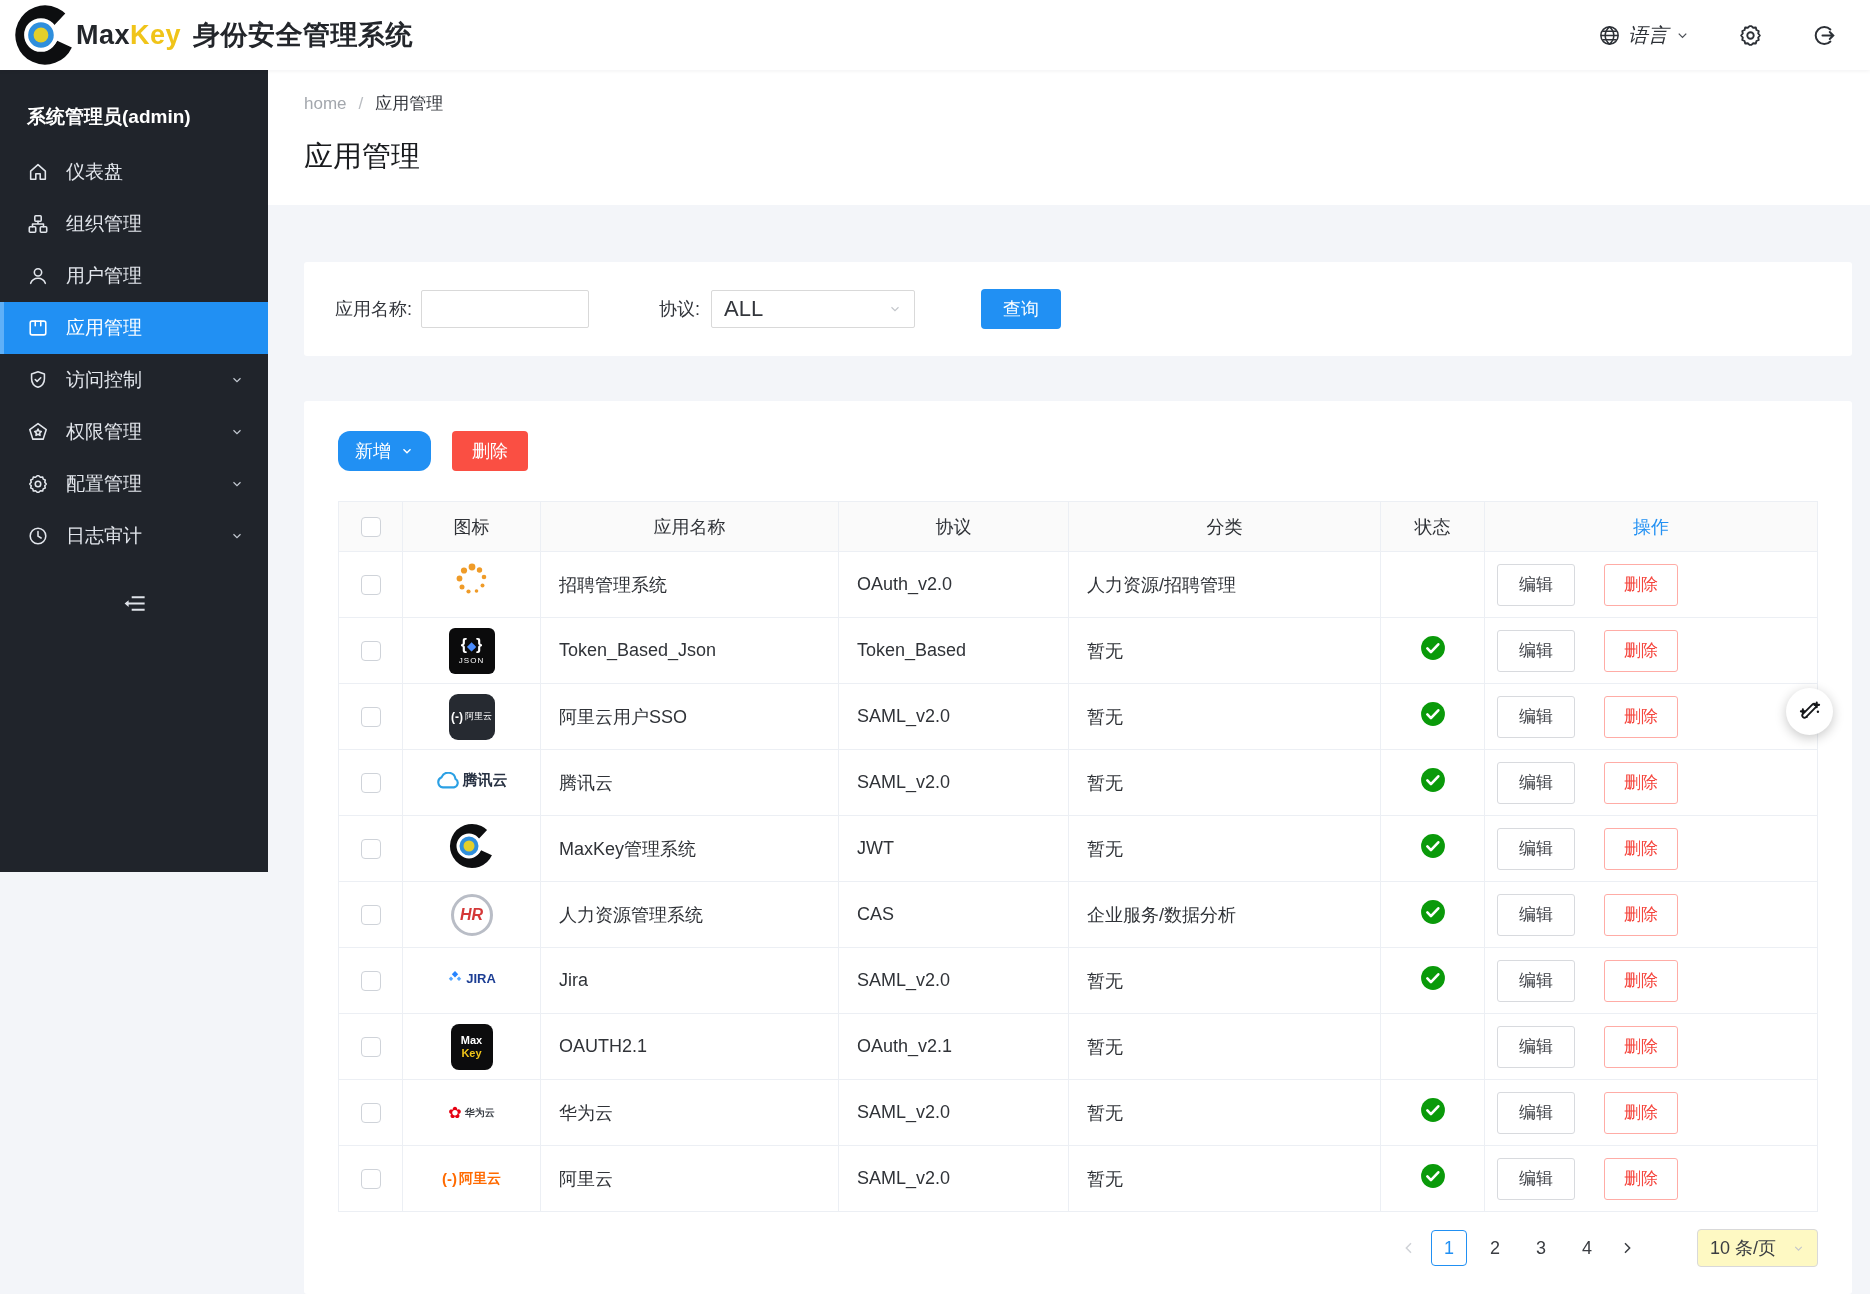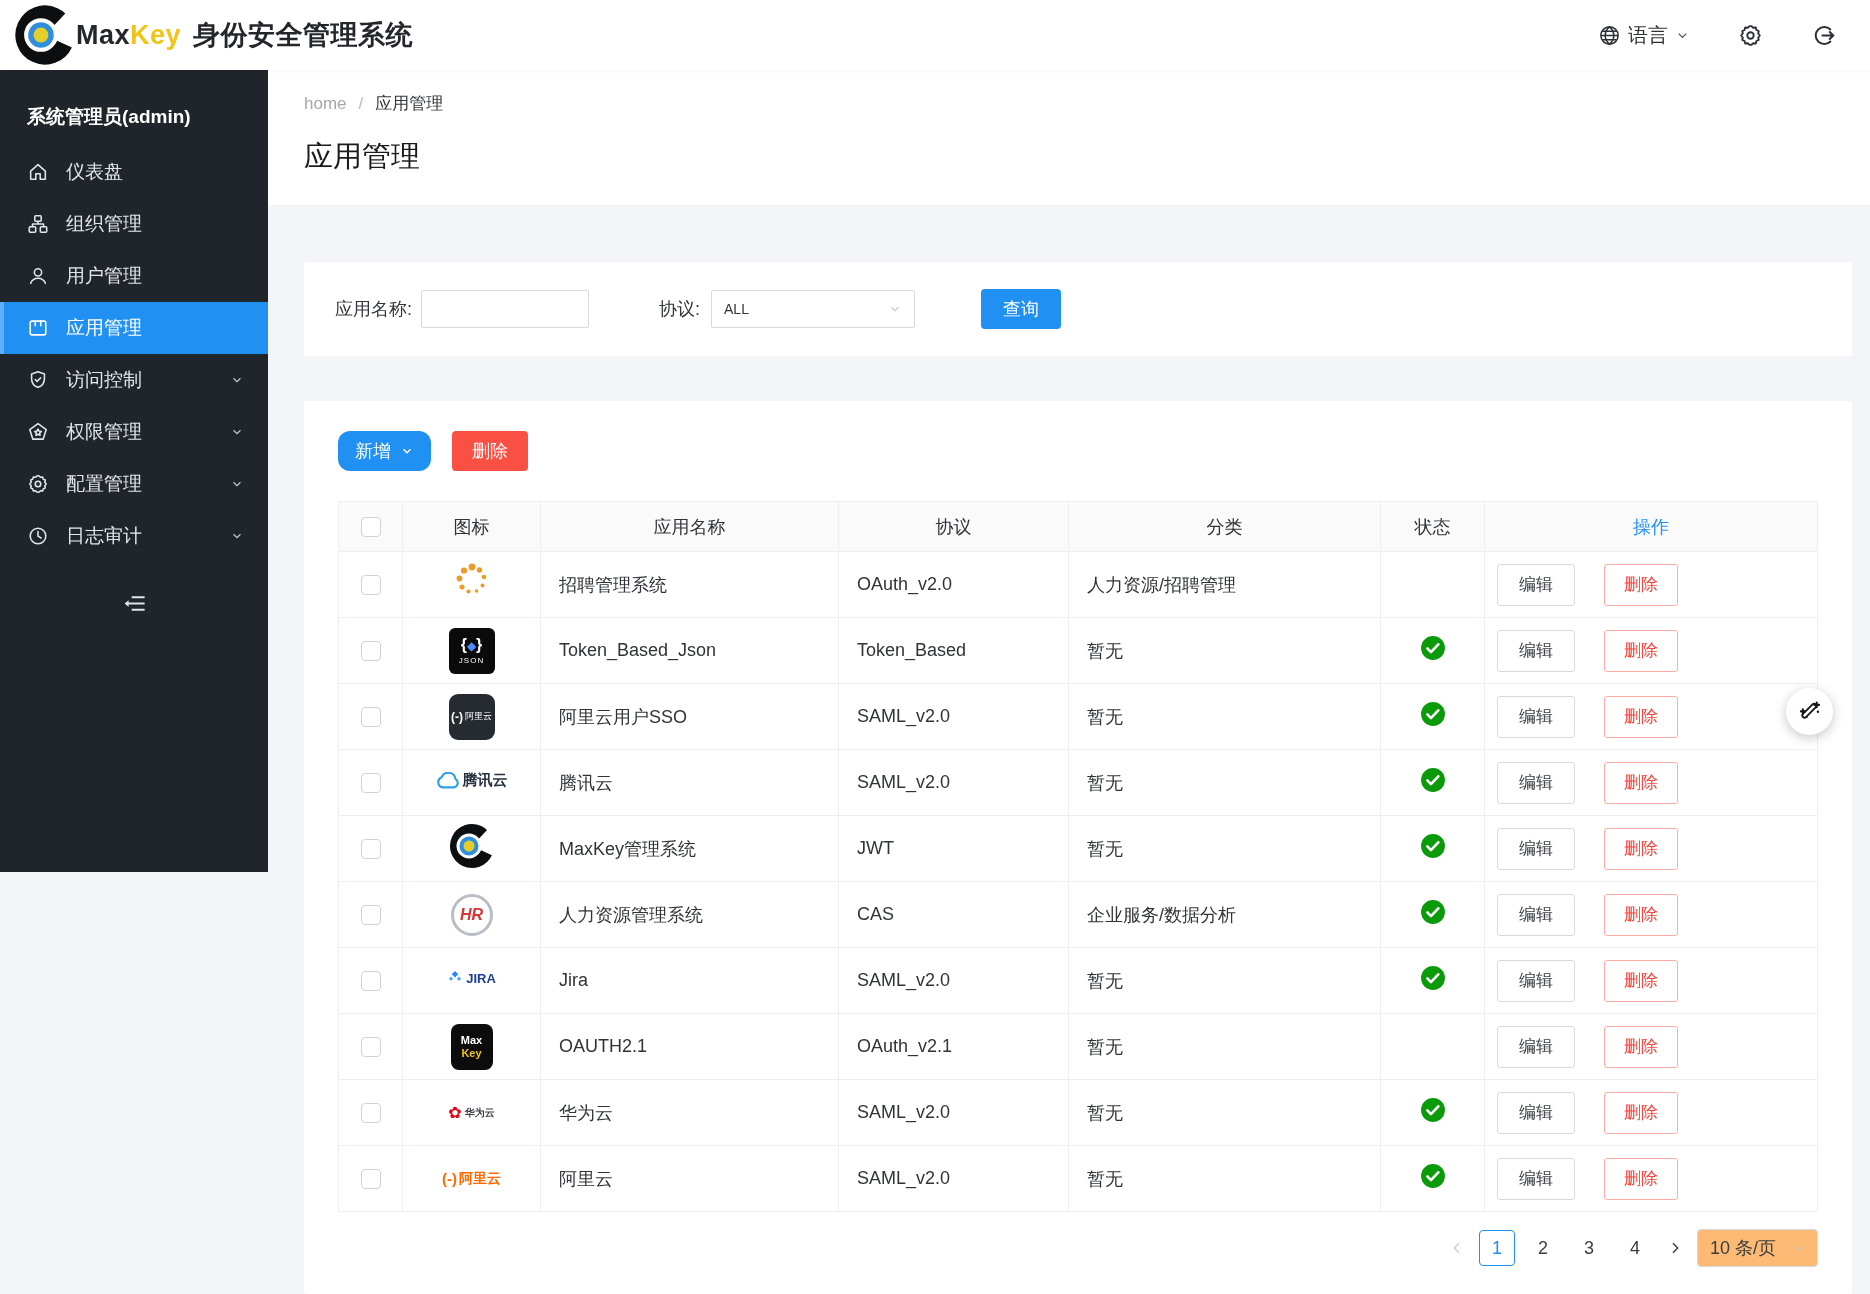--- a/index.html
+++ b/index.html
@@ -11,21 +11,21 @@
   body{font-family:"Liberation Sans","DejaVu Sans",sans-serif; background:var(--page-bg); color:var(--txt); position:relative;}
   svg{display:block;}
   .icn{display:inline-flex;align-items:center;justify-content:center;}
 
   
   .topbar{position:absolute;top:0;left:0;width:1870px;height:70px;background:#fff;display:flex;align-items:center;justify-content:space-between;padding:0 34px 0 14px;z-index:20;box-shadow:0 1px 4px rgba(0,21,41,.06);}
   .brand{display:flex;align-items:center;}
   .brand .logo svg{width:62px;height:62px;}
   .brand-text{font-size:27px;font-weight:700;color:#1b1e22;letter-spacing:.5px;display:flex;align-items:center;}
   .bmax{color:#23262b;} .bkey{color:#f0c419;} .bsuffix{margin-left:12px;color:#23262b;}
-  .top-actions{display:flex;align-items:center;gap:48px;color:#2c3036;}
+  .top-actions{display:flex;align-items:center;gap:48px;color:#2c3036;font-style:italic;}
   .lang{display:flex;align-items:center;gap:7px;font-size:20px;cursor:pointer;}
   .lang .icn svg{width:23px;height:23px;}
   .lang .chev svg{width:15px;height:15px;color:#4a4e55;}
   .topicon svg{width:25px;height:25px;}
   .topicon{cursor:pointer;}
 
   
   .sidebar{position:absolute;top:70px;left:0;width:268px;height:802px;background:var(--side-bg);color:#e7eaef;z-index:15;}
   .side-user{padding:34px 0 6px 27px;font-size:19px;font-weight:700;color:#fff;}
   .side-menu{margin-top:10px;}
@@ -45,21 +45,21 @@
   .breadcrumb{font-size:17px;display:flex;gap:12px;align-items:center;}
   .bc-home{color:#a3a7ad;cursor:pointer;}
   .bc-sep{color:#b9bcc1;}
   .bc-cur{color:#33363c;}
   .page-title{margin-top:22px;font-size:29px;font-weight:500;color:#191b1e;}
 
   .filter-card{margin:57px 18px 0 36px;height:94px;background:#fff;border-radius:3px;display:flex;align-items:center;padding-left:31px;}
   .f-label{font-size:18px;color:#33363c;}
   .f-input{width:168px;height:38px;border:1px solid #d9d9d9;border-radius:2px;margin-left:9px;background:#fff;font-size:17px;padding:0 10px;outline:none;}
   .sp1{width:70px;} .sp2{width:66px;}
-  .f-select{width:204px;height:38px;border:1px solid #d9d9d9;border-radius:2px;margin-left:11px;display:flex;align-items:center;justify-content:space-between;padding:8px 12px;font-size:14px;color:#33363c;background:#fff;cursor:pointer;}
+  .f-select{width:204px;height:38px;border:1px solid #d9d9d9;border-radius:2px;margin-left:11px;display:flex;align-items:center;justify-content:space-between;padding:8px 12px;font-size:22px;color:#33363c;background:#fff;cursor:pointer;}
   .f-select .chev{color:#c3c6cb;} .f-select .chev svg{width:14px;height:14px;}
   .btn{border:none;cursor:pointer;font-family:Liberation Mono, monospace;}
   .btn-search{width:80px;height:40px;background:var(--primary);color:#fff;font-size:18px;border-radius:4px;}
 
   .table-card{margin:45px 18px 0 36px;height:893px;background:#fff;border-radius:3px;padding:30px 34px 0;overflow:hidden;}
   .toolbar{display:flex;gap:21px;}
   .btn-add{height:40px;padding:0 17px;background:var(--primary);color:#fff;font-size:18px;border-radius:12px;display:flex;align-items:center;gap:9px;}
   .btn-add .chev svg{width:14px;height:14px;}
   .btn-delete{height:40px;padding:0 20px;background:var(--danger);color:#fff;font-size:18px;border-radius:4px;}
 
@@ -75,21 +75,21 @@
   .cbx{display:inline-block;width:20px;height:20px;border:1px solid #cfd3d9;border-radius:4px;background:#fff;vertical-align:middle;cursor:pointer;}
   .appicon{display:inline-flex;align-items:center;justify-content:center;}
   .status-ok svg{width:26px;height:26px;margin:0 auto;}
   .btn-edit{height:42px;padding:0 21px;background:#fff;border:1px solid #d8dade;border-radius:3px;font-size:17px;color:#3a3d43;margin-right:29px;cursor:pointer;}
   .btn-del{height:42px;padding:0 19px;background:#fff;border:1px solid #ffaca6;border-radius:3px;font-size:17px;color:#f5453d;cursor:pointer;}
 
   .pagination{display:flex;justify-content:flex-end;align-items:center;gap:14px;margin-top:17px;font-size:18px;color:#3a3d42;}
   .pg-prev{color:#cfd2d7;} .pg-prev svg,.pg-next svg{width:16px;height:16px;}
   .pg-item{min-width:36px;height:36px;display:flex;align-items:center;justify-content:center;border-radius:4px;cursor:pointer;}
   .pg-item.active{border:1px solid var(--primary);color:var(--primary);}
-  .pg-size{height:38px;border:1px solid #d9d9d9;border-radius:4px;display:flex;align-items:center;gap:16px;padding:0 12px;cursor:pointer;background:#fdba74;}
+  .pg-size{height:38px;border:1px solid #d9d9d9;border-radius:4px;display:flex;align-items:center;gap:16px;padding:0 12px;cursor:pointer;background:#fef9c3;margin-left:48px;}
   .pg-size .chev{color:#c3c6cb;} .pg-size .chev svg{width:13px;height:13px;}
 
   
   .ic-json{width:46px;height:46px;background:#0b0b0c;border-radius:6px;display:flex;flex-direction:column;align-items:center;justify-content:center;color:#fff;}
   .ic-json .braces{font-size:16px;font-weight:700;line-height:1;}
   .ic-json .braces b{color:#4b8dff;font-size:12px;}
   .ic-json .jlabel{font-size:8px;letter-spacing:1px;margin-top:3px;}
   .ic-alidark{width:46px;height:46px;background:#262a31;border-radius:9px;display:flex;align-items:center;justify-content:center;gap:2px;color:#fff;}
   .ic-alidark .m{font-size:12px;font-weight:700;} .ic-alidark .t{font-size:9px;}
   .ic-tencent{display:flex;align-items:center;gap:3px;}

